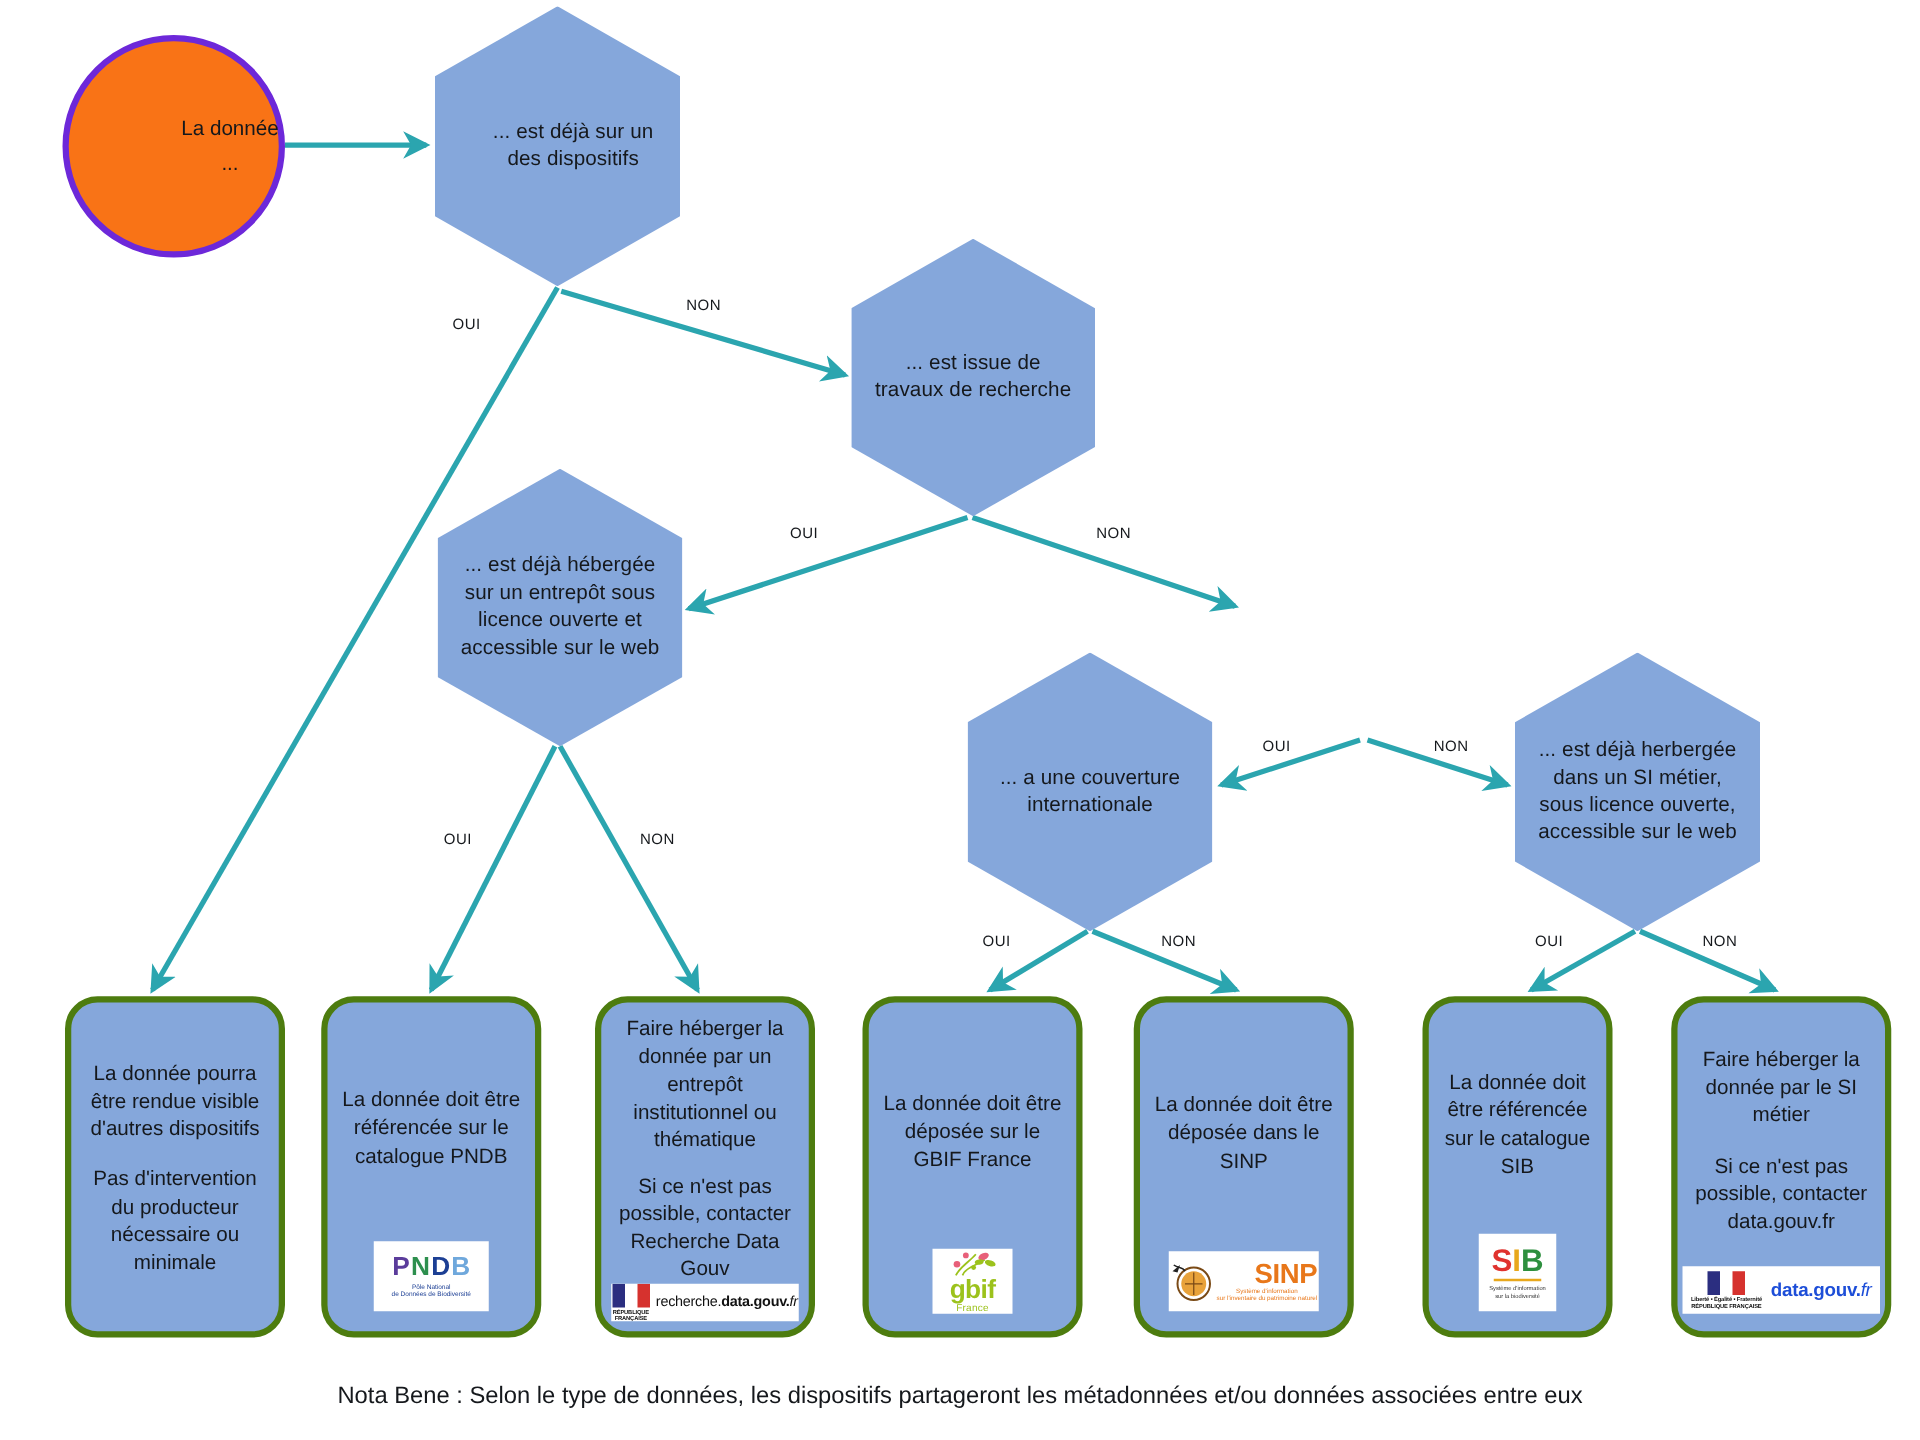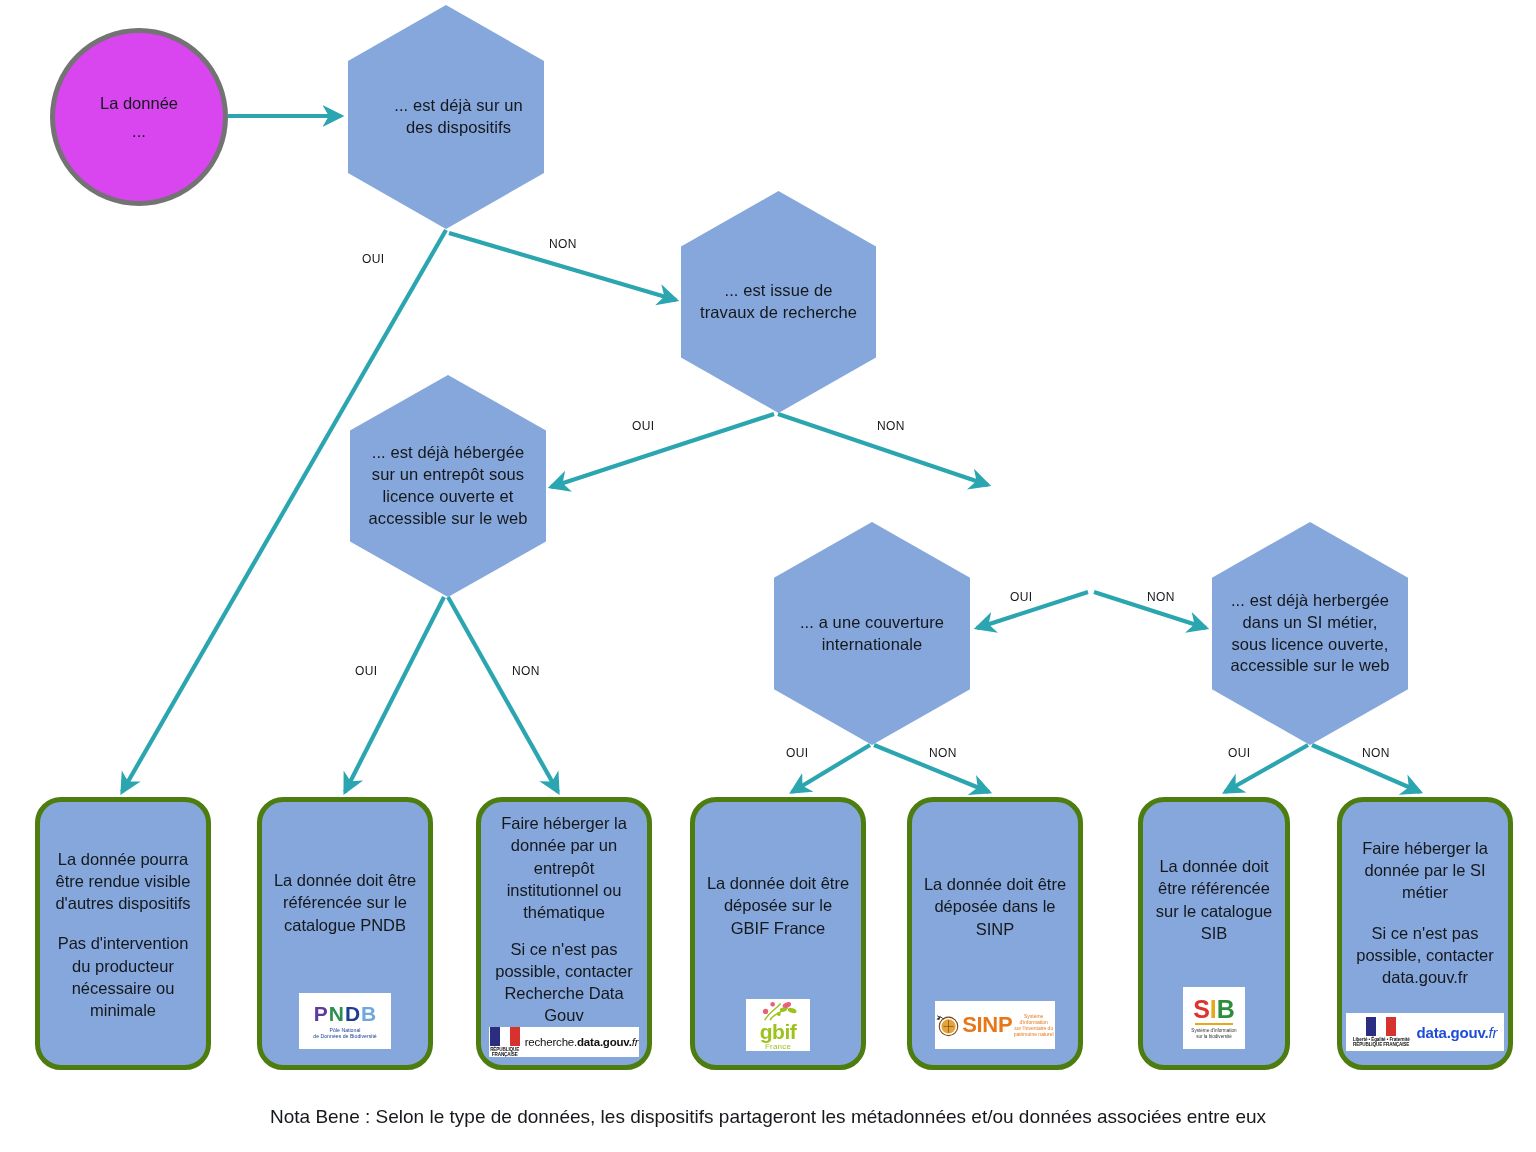--- a/index.html
+++ b/index.html
@@ -35,23 +35,24 @@
     background: #85A7DB;
     clip-path: polygon(50% 0%, 100% 25%, 100% 75%, 50% 100%, 0% 75%, 0% 25%);
   }
   .hex .htext {
     padding: 0 14px;
     line-height: 1.32;
     font-size: 16.5px;
     letter-spacing: 0.1px;
   }
   .circle {
-    background: #d946ef;
-    border: 5px solid #737373;
+    background: #f97316;
+    border: 5px solid #6d28d9;
     border-radius: 50%;
+    justify-content: flex-end;
   }
   .circle .ctext {
     line-height: 1.7;
     font-size: 16.5px;
   }
   .rbox {
     background: #85A7DB;
     border: 5px solid #4d7c0f;
     border-radius: 26px;
     flex-direction: column;
@@ -198,21 +199,21 @@
 
 
   <div class="node hex" style="left:774px; top:522px; width:196px; height:223px;">
     <div class="htext">... a une couverture internationale</div>
   </div>
 
   <div class="node hex" style="left:1212px; top:522px; width:196px; height:223px;">
     <div class="htext">... est déjà herbergée dans un SI métier, sous licence ouverte, accessible sur le web</div>
   </div>
 
-  <div class="node rbox" style="left:35px; top:797px; width:176px; height:273px;">
+  <div class="node rbox" style="left:52px; top:797px; width:176px; height:273px;">
     <div class="spacer"></div>
     <div class="btext">La donnée pourra être rendue visible d'autres dispositifs</div>
     <div style="height:18px"></div>
     <div class="btext">Pas d'intervention du producteur nécessaire ou minimale</div>
     <div class="spacer"></div>
   </div>
 
   <div class="node rbox" style="left:257px; top:797px; width:176px; height:273px;">
     <div class="spacer"></div>
     <div class="btext">La donnée doit être référencée sur le catalogue PNDB</div>
@@ -277,21 +278,21 @@
     <div class="btext">La donnée doit être déposée dans le SINP</div>
     <div class="spacer"></div>
     <div class="logo logo-sinp">
       <svg width="34" height="34" viewBox="0 0 34 34">
         <circle cx="19" cy="19" r="13" fill="none" stroke="#7a4a16" stroke-width="1.6"></circle>
         <circle cx="19" cy="19" r="10" fill="#E8A23A"></circle>
         <path d="M19 10 L19 28 M12 19 L26 19" stroke="#7a4a16" stroke-width="1"></path>
         <path d="M3 4 C7 7, 10 5, 12 9" stroke="#222" stroke-width="1.2" fill="none"></path>
         <path d="M2 9 L8 4 L6 10 Z" fill="#222"></path>
       </svg>
-      <div style="display:flex;align-items:center">
+      <div style="display:flex;flex-direction:column;align-items:flex-end">
         <div class="sinp-txt">SINP</div>
         <div class="sinp-sub" style="white-space:pre-line">Système d'information
 sur l'inventaire du patrimoine naturel</div>
       </div>
     </div>
     <div style="height:8px"></div>
   </div>
 
   <div class="node rbox" style="left:1122px; top:797px; width:152px; height:273px;margin-left:16px;">
     <div class="spacer"></div>

